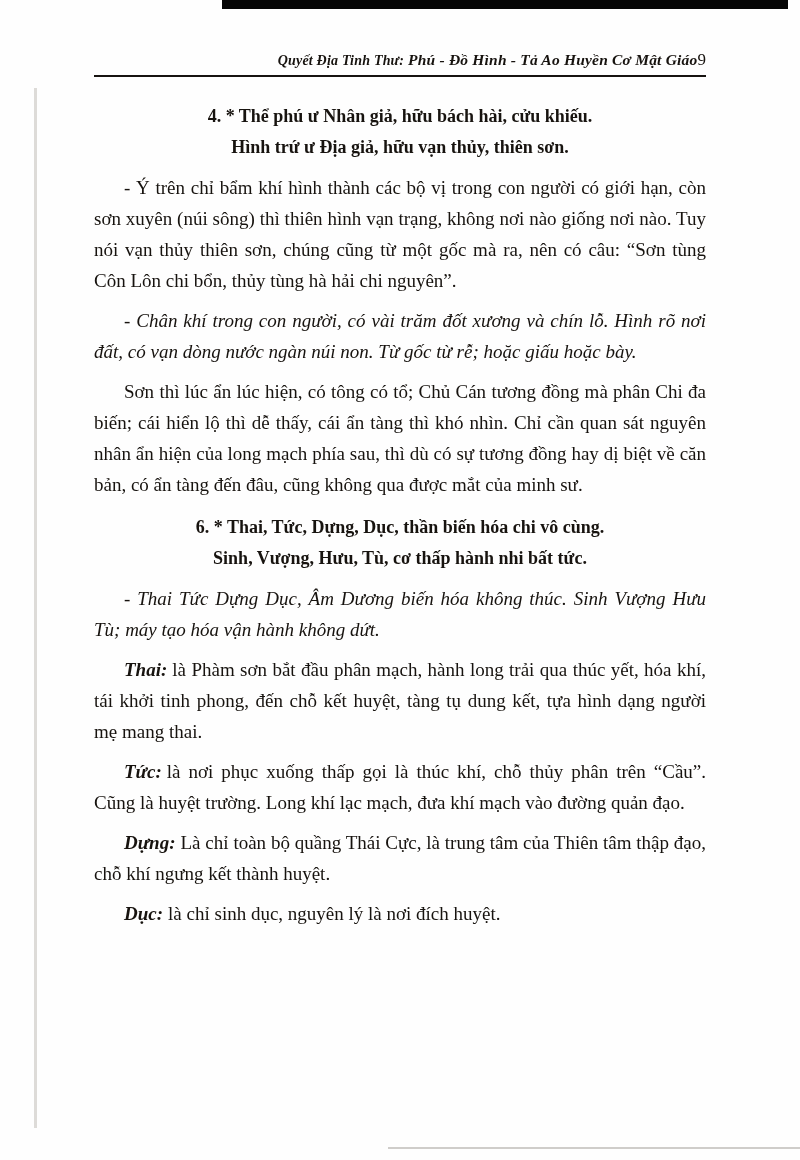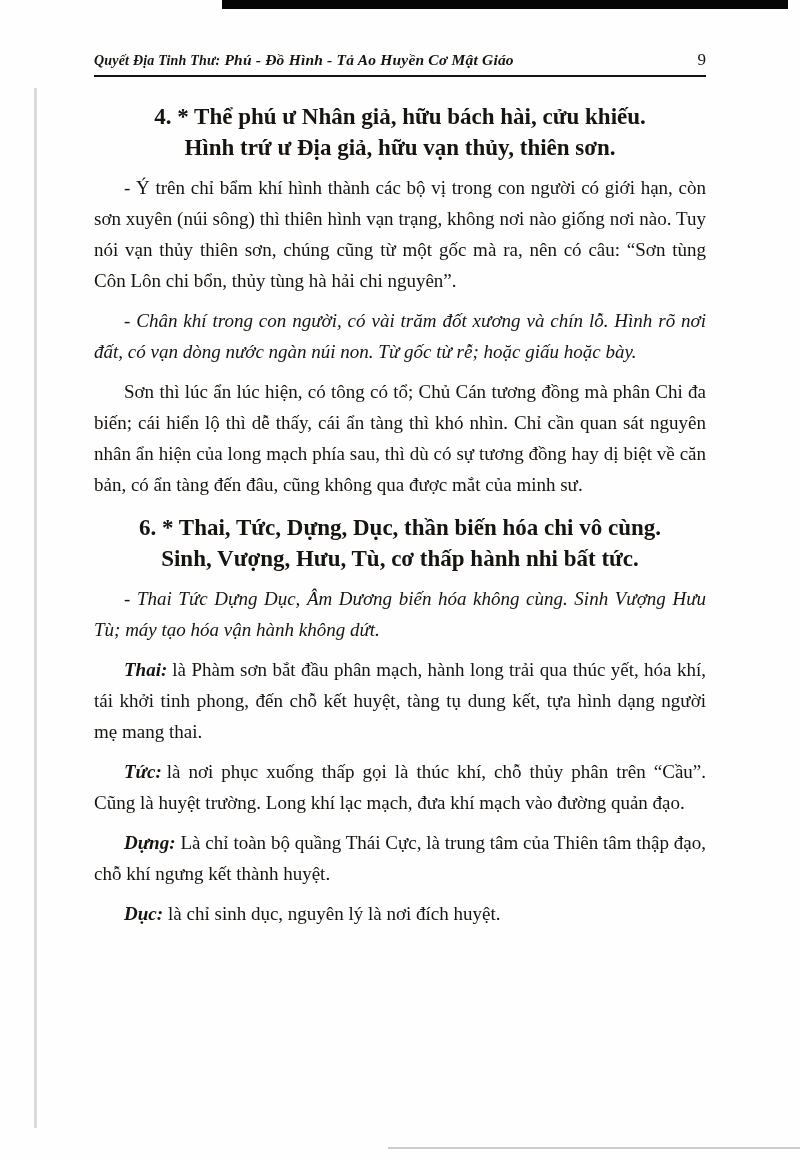--- a/index.html
+++ b/index.html
@@ -32,21 +32,21 @@
     background: #cfcdca;
   }
   .content {
     position: absolute;
     left: 94px;
     top: 50px;
     width: 612px;
   }
   .header-row {
     display: flex;
-    justify-content: space-between;
+    justify-content: flex-end;
     align-items: baseline;
     border-bottom: 2px solid #171310;
     padding-bottom: 5px;
   }
   .header-title { white-space: nowrap; }
   .book-title {
     font-weight: bold;
     font-style: italic;
     font-size: 14px;
     letter-spacing: 0.2px;
@@ -58,21 +58,21 @@
     letter-spacing: 0.2px;
   }
   .page-number {
     font-size: 17px;
     font-weight: normal;
   }
   .body-text { margin-top: 24px; }
   .verse {
     text-align: center;
     font-weight: bold;
-    font-size: 23px;
+    font-size: 18px;
     line-height: 31px;
     margin-top: 12px;
   }
   .verse-line { }
   p.para {
     margin: 9px 0 0 0;
     font-size: 19px;
     line-height: 31px;
     text-align: justify;
     text-indent: 30px;
@@ -114,21 +114,21 @@
 
       <p class="para italic">- Chân khí trong con người, có vài trăm đốt xương và chín lỗ. Hình rõ nơi đất, có vạn dòng nước ngàn núi non. Từ gốc từ rễ; hoặc giấu hoặc bày.</p>
 
       <p class="para">Sơn thì lúc ẩn lúc hiện, có tông có tổ; Chủ Cán tương đồng mà phân Chi đa biến; cái hiển lộ thì dễ thấy, cái ẩn tàng thì khó nhìn. Chỉ cần quan sát nguyên nhân ẩn hiện của long mạch phía sau, thì dù có sự tương đồng hay dị biệt về căn bản, có ẩn tàng đến đâu, cũng không qua được mắt của minh sư.</p>
 
       <div class="verse">
         <div class="verse-line">6. * Thai, Tức, Dựng, Dục, thần biến hóa chi vô cùng.</div>
         <div class="verse-line">Sinh, Vượng, Hưu, Tù, cơ thấp hành nhi bất tức.</div>
       </div>
 
-      <p class="para italic">- Thai Tức Dựng Dục, Âm Dương biến hóa không cùng. Sinh Vượng Hưu Tù; máy tạo hóa vận hành không dứt.</p>
+      <p class="para italic">- Thai Tức Dựng Dục, Âm Dương biến hóa không thúc. Sinh Vượng Hưu Tù; máy tạo hóa vận hành không dứt.</p>
 
       <p class="para"><span class="term">Thai:</span><span>là Phàm sơn bắt đầu phân mạch, hành long trải qua thúc yết, hóa khí, tái khởi tinh phong, đến chỗ kết huyệt, tàng tụ dung kết, tựa hình dạng người mẹ mang thai.</span></p>
 
       <p class="para"><span class="term">Tức:</span><span>là nơi phục xuống thấp gọi là thúc khí, chỗ thủy phân trên “Cầu”. Cũng là huyệt trường. Long khí lạc mạch, đưa khí mạch vào đường quản đạo.</span></p>
 
       <p class="para"><span class="term">Dựng:</span><span>Là chỉ toàn bộ quầng Thái Cực, là trung tâm của Thiên tâm thập đạo, chỗ khí ngưng kết thành huyệt.</span></p>
 
       <p class="para"><span class="term">Dục:</span><span>là chỉ sinh dục, nguyên lý là nơi đích huyệt.</span></p>
 
     </div>

